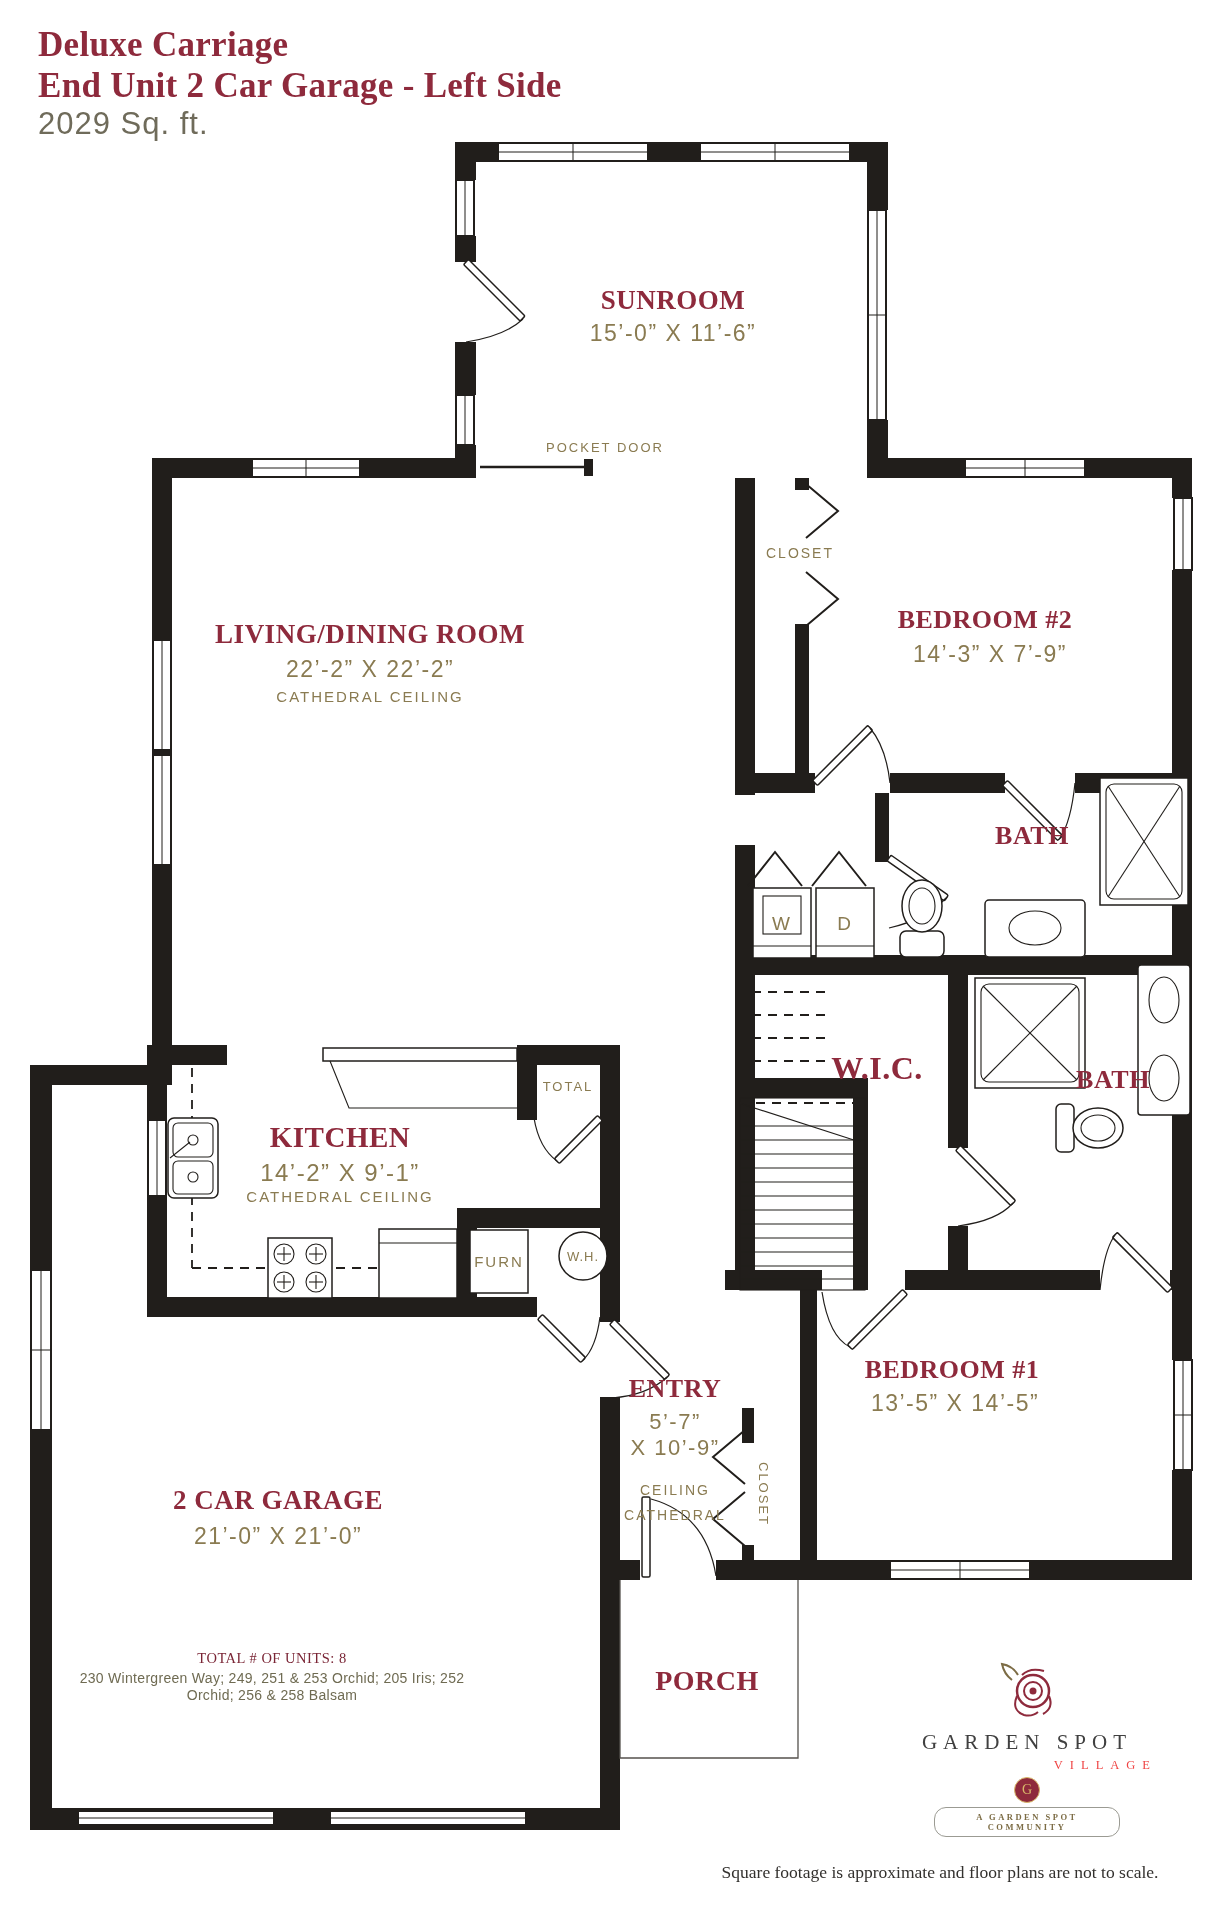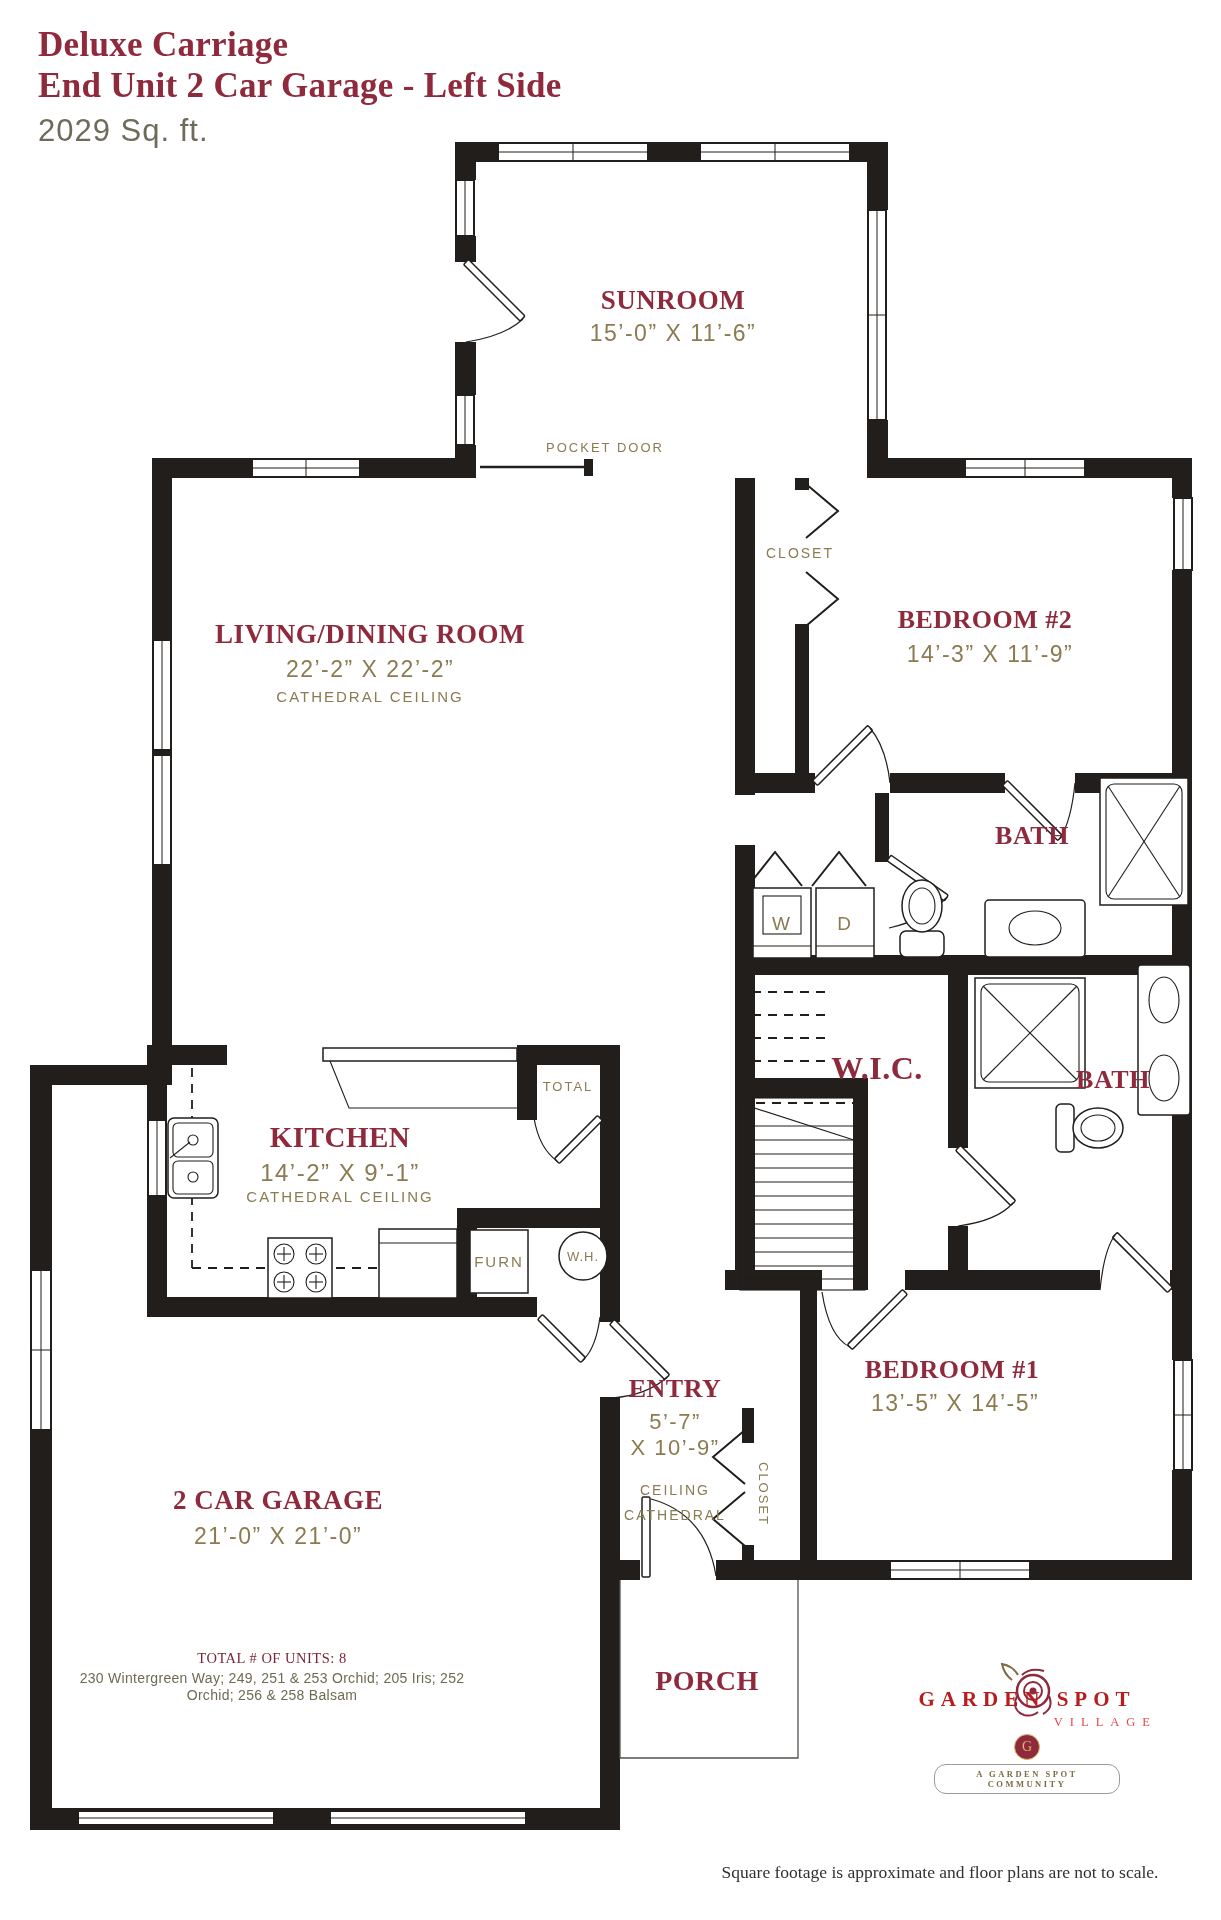--- a/index.html
+++ b/index.html
@@ -26,28 +26,28 @@
   .lbl{position:absolute;transform:translate(-50%,-50%);white-space:nowrap;line-height:1.08;text-align:center;}
   .room{font-family:"Liberation Serif",serif;font-weight:bold;color:var(--maroon);letter-spacing:0.5px;}
   .dim{color:var(--olive);letter-spacing:1.5px;font-weight:400;}
   .note{color:var(--olive);letter-spacing:2px;}
   .tiny{color:var(--olive);letter-spacing:2px;}
   .vertical{transform:translate(-50%,-50%) rotate(90deg);}
 
   .title-block{position:absolute;left:38px;top:24px;}
   .title-line{font-family:"Liberation Serif",serif;font-weight:bold;color:var(--maroon);
               font-size:35px;line-height:41px;letter-spacing:0.3px;}
-  .sqft{font-size:31px;color:var(--muted);margin-top:7px;letter-spacing:1px;}
+  .sqft{font-size:31px;color:var(--muted);letter-spacing:1px;}
 
   .footer-units{position:absolute;left:272px;top:1650px;transform:translateX(-50%);text-align:center;width:460px;}
   .units-label{font-family:"Liberation Serif",serif;font-weight:normal;color:#7a2535;font-size:14.5px;letter-spacing:0.5px;}
   .addr{color:#6f6b52;font-size:14px;letter-spacing:0.3px;margin-top:3px;line-height:17px;}
 
   .logo{position:absolute;left:1027px;top:1660px;transform:translateX(-50%);text-align:center;width:260px;}
-  .logo-name{font-family:"Liberation Serif",serif;color:#b91c1c;font-size:21px;letter-spacing:6px;margin-top:27px;font-weight:bold;}
+  .logo-name{font-family:"Liberation Serif",serif;color:#404040;font-size:21px;letter-spacing:6px;margin-top:70px;}
   .logo-village{font-family:"Liberation Serif",serif;color:#ef4444;font-size:12.5px;letter-spacing:7px;margin-top:3px;text-align:right;}
   .logo-medallion{width:24px;height:24px;border-radius:50%;background:var(--maroon);border:1.5px solid var(--gold);
                   color:var(--gold);font-family:"Liberation Serif",serif;font-size:14px;line-height:23px;
                   margin:4px auto 0 auto;text-align:center;}
   .logo-ribbon{margin:4px auto 0 auto;width:170px;border:1.5px solid #9b9b93;border-radius:12px;padding:4px 7px;}
   .logo-tagline{font-family:"Liberation Serif",serif;color:#7c6c45;font-size:8.5px;letter-spacing:2.5px;font-weight:bold;}
   .rose{position:absolute;left:1000px;top:1662px;}
 
   .disclaimer{position:absolute;left:940px;top:1849px;transform:translate(-50%,-50%);
               font-family:"Liberation Serif",serif;font-size:17.5px;color:#33312e;white-space:nowrap;margin-top:23px;}
@@ -349,21 +349,21 @@
   </div>
 
   <div class="lbl room" style="left:673px;top:301px;font-size:27px;">SUNROOM</div>
   <div class="lbl dim" style="left:673px;top:333px;font-size:23px;">15’-0” X 11’-6”</div>
 
   <div class="lbl tiny" style="left:605px;top:448px;font-size:13px;">POCKET DOOR</div>
 
   <div class="lbl tiny" style="left:800px;top:554px;font-size:14px;">CLOSET</div>
 
   <div class="lbl room" style="left:985px;top:620px;font-size:26px;">BEDROOM #2</div>
-  <div class="lbl dim" style="left:990px;top:654px;font-size:23px;">14’-3” X 11’-9”</div>
+  <div class="lbl dim" style="left:990px;top:654px;font-size:23px;">14’-3” X 7’-9”</div>
 
   <div class="lbl room" style="left:1032px;top:836px;font-size:26px;">BATH</div>
 
   <div class="lbl tiny" style="left:782px;top:924px;font-size:19px;">W</div>
   <div class="lbl tiny" style="left:845px;top:924px;font-size:19px;">D</div>
 
   <div class="lbl room" style="left:877px;top:1068px;font-size:32px;">W.I.C.</div>
 
   <div class="lbl room" style="left:1113px;top:1080px;font-size:26px;">BATH</div>
 

